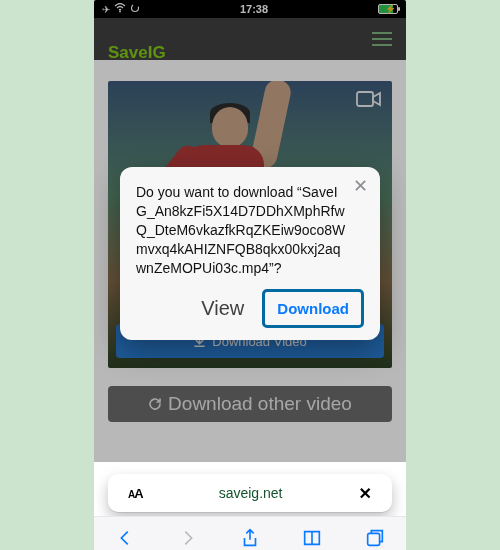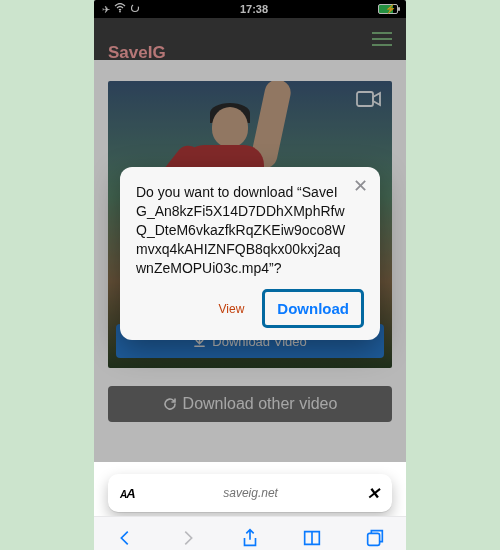--- a/index.html
+++ b/index.html
@@ -51,21 +51,21 @@
   .battery::after { content:""; position:absolute; right:-3px; top:2px; width:2px; height:4px; background:#fff; border-radius:1px;}
   .bolt { position:absolute; left:6px; top:-1px; font-size:9px; color:#fff;}
   
   .site-header {
     height: 42px;
     background: #414141;
     display:flex; align-items:center; justify-content:space-between;
     padding: 0 14px;
     z-index:1; position:relative;
   }
-  .brand { color:#fca5a5; font-weight:700; font-size:17px;margin-top:27px; }
+  .brand { color:#84cc16; font-weight:700; font-size:17px;margin-top:27px; }
   .hamburger { width:20px; display:flex; flex-direction:column; gap:4px; }
   .hamburger span { height:2px; background:#7fb57f; }
   
   .content {
     padding: 21px 14px 10px 14px;
     background:#fff;
     position:relative;
     z-index:1;
   }
   .video-card {
@@ -95,21 +95,21 @@
     border:none; border-radius:4px;
     display:flex; align-items:center; justify-content:center; gap:6px;
     font-size:13px;
   }
   .dl-video-btn svg { width:13px; height:13px; }
   .other-btn {
     width:100%; height:36px; margin-top:18px;
     background:#6b6b6b; color:#e6e6e6;
     border:none; border-radius:4px;
     display:flex; align-items:center; justify-content:center; gap:6px;
-    font-size:16px;
+    font-size:19px;
   }
   .other-btn svg { width:14px; height:14px; }
   
   .modal {
     position:absolute;
     top: 167px;
     left: 26px;
     right: 26px;
     background:#f7f7f7;
     border-radius:12px;
@@ -124,44 +124,43 @@
     font-size: 14px;
     color:#111;
     line-height:1.35;
     padding-right: 18px;
     word-break: break-all;
   }
   .modal-actions {
     display:flex; justify-content:flex-end; gap:8px; margin-top:12px; align-items:center;
   }
   .view-btn {
-    color:#c2410c; font-size:12px; background:none; border:none; padding:6px 10px;
+    color:#404040; font-size:20px; background:none; border:none; padding:6px 10px;
   }
   .download-btn {
     color:#0a7aff; font-size:15px; font-weight:600; background:none; border:none; padding:6px 10px;
   }
   .download-highlight {
     border: 3px solid #0369a1;
     border-radius:5px;
     padding: 2px 2px;
     display:inline-flex;
   }
   
   .url-bar {
     position:absolute; left:14px; right:14px; bottom:46px;
     height:38px; background:#fff; border-radius:10px;
     display:flex; align-items:center; justify-content:space-between;
-    padding:0 12px;
+    padding:0 20px;
     box-shadow: 0 1px 0 rgba(0,0,0,0.08), 0 6px 14px rgba(0,0,0,0.25);
     z-index: 30;
-    font-style: italic;
   }
   .url-bar .aa { font-weight:700; font-size:13px; letter-spacing:-1px;}
   .url-bar .aa .small { font-size:10px; }
-  .url-bar .url { font-size:12px; color:#737373; }
+  .url-bar .url { font-size:14px; color:#14532d; }
   .url-bar .x { font-size:16px; font-weight:700; }
   .toolbar {
     position:absolute; left:0; right:0; bottom:0; height:42px;
     background:#f6f6f8;
     display:flex; align-items:center; justify-content:space-around;
     z-index: 30;
     border-top:1px solid rgba(0,0,0,0.06);
   }
   .toolbar .tb { color:#0a7aff; display:flex; align-items:center; justify-content:center; width:40px; height:32px;}
   .toolbar .tb.disabled { color:#b9b9bd; }

